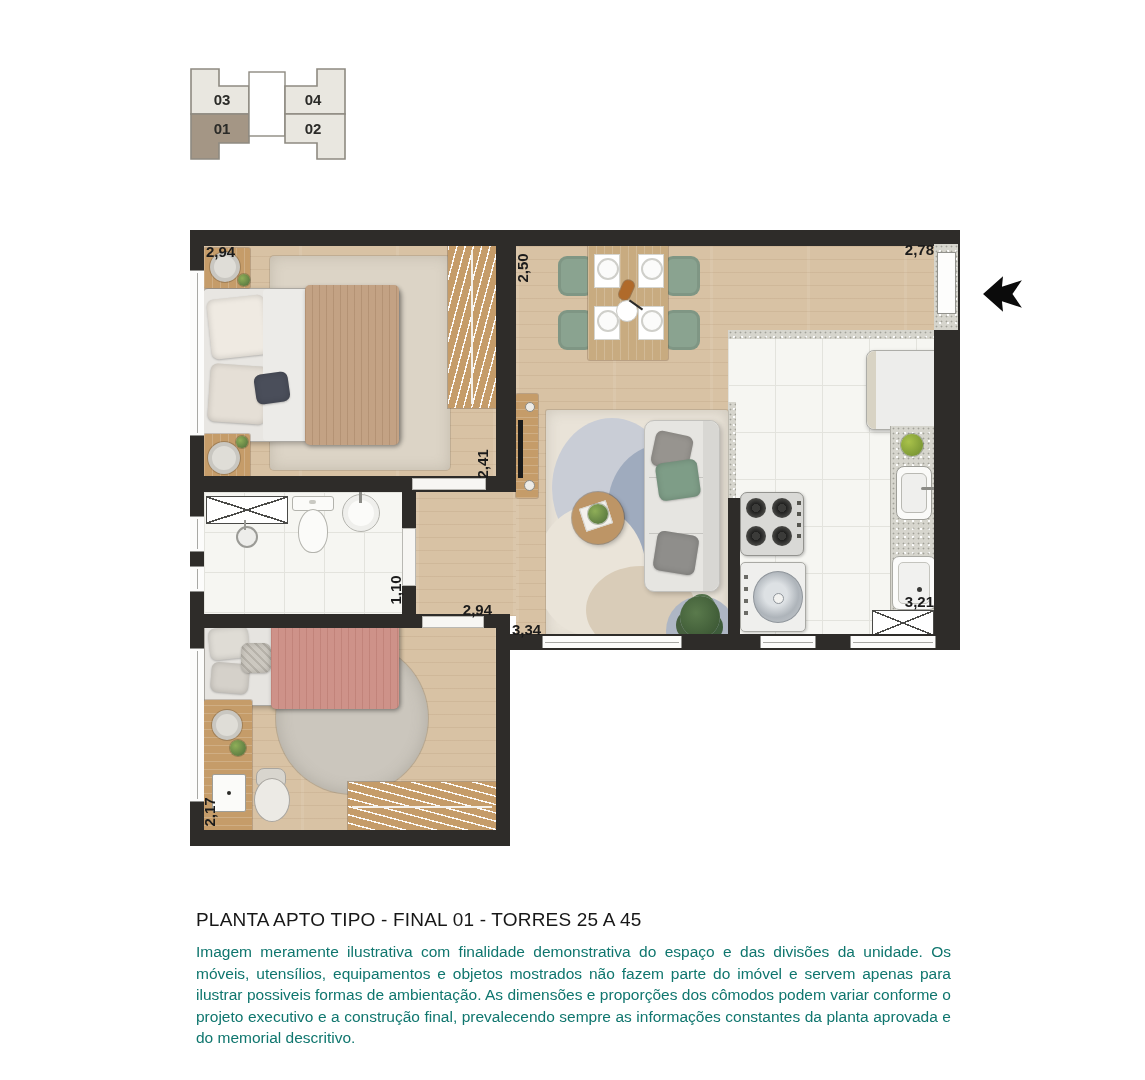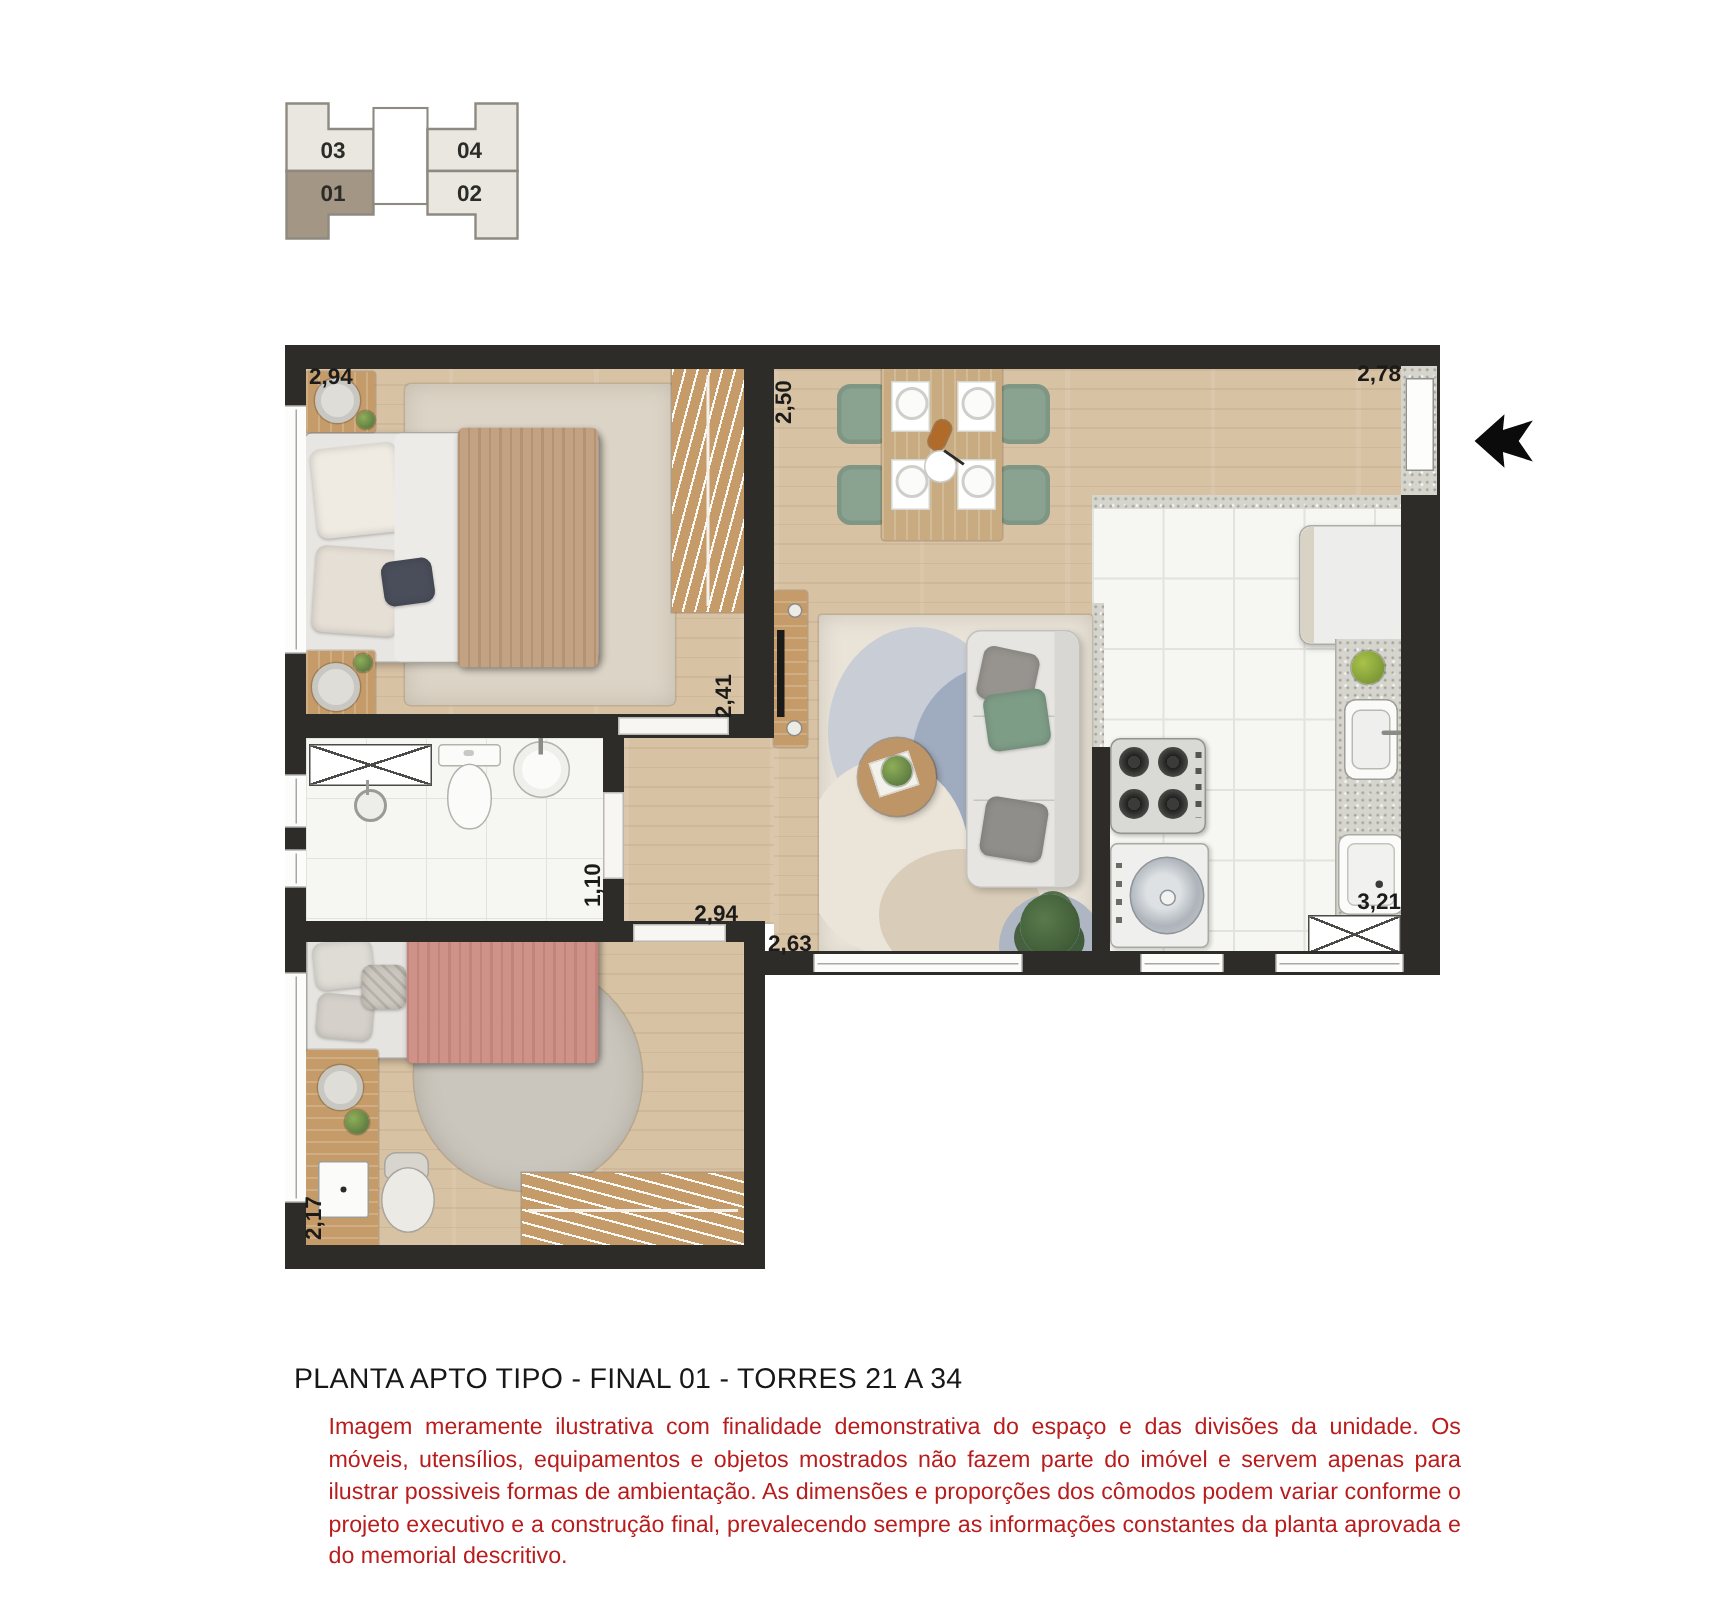--- a/index.html
+++ b/index.html
@@ -49,21 +49,21 @@
     background-image:repeating-linear-gradient(15deg, rgba(255,255,255,.95) 0 1.4px, transparent 1.4px 8px);
     box-shadow:0 0 0 1px rgba(90,60,30,.3);}
   .hang-h::before{content:"";position:absolute;top:50%;left:4px;right:4px;height:2px;margin-top:-1px;background:#F4F1EB;}
 
   .dim{position:absolute;font:600 15px/16px "Liberation Sans",sans-serif;color:#1B1B1B;white-space:nowrap;z-index:40;}
   .dim.v{width:40px;text-align:center;transform:rotate(-90deg);}
 
   
   .plan-title{position:absolute;left:196px;top:908px;font:400 19px/24px "Liberation Sans",sans-serif;color:#171717;letter-spacing:.2px;}
   .plan-disclaimer{position:absolute;left:196px;top:941px;width:755px;
-    font:400 15.5px/21.5px "Liberation Sans",sans-serif;color:#b91c1c;text-align:justify;margin-left:23px;}
+    font:400 15.5px/21.5px "Liberation Sans",sans-serif;color:#0f766e;text-align:justify;}
 
   .keyplan{position:absolute;left:189px;top:64px;}
   .keyplan text{font:600 15px "Liberation Sans",sans-serif;fill:#2B2B28;}
 
   .plan{position:absolute;left:190px;top:230px;width:770px;height:616px;}
   .arrow-entry{position:absolute;left:982px;top:273px;}
 </style>
 </head>
 <body>
 
@@ -244,25 +244,25 @@
     <div class="doorgap" style="left:212px;top:298px;width:14px;height:58px;"></div>
     <div class="granite" style="left:744px;top:14px;width:24px;height:86px;"></div>
     <div class="abs" style="left:747px;top:22px;width:17px;height:60px;background:#FDFDFC;border:1px solid #92928D;"></div>
 
     <div class="dim" style="left:16px;top:14px;">2,94</div>
     <div class="dim v" style="left:313px;top:30px;">2,50</div>
     <div class="dim" style="left:700px;top:12px;width:44px;text-align:right;">2,78</div>
     <div class="dim v" style="left:273px;top:226px;">2,41</div>
     <div class="dim v" style="left:186px;top:352px;">1,10</div>
     <div class="dim" style="left:258px;top:372px;width:44px;text-align:right;">2,94</div>
-    <div class="dim" style="left:322px;top:392px;">2,63</div>
+    <div class="dim" style="left:322px;top:392px;">3,34</div>
     <div class="dim" style="left:694px;top:364px;width:50px;text-align:right;">3,21</div>
     <div class="dim v" style="left:0;top:574px;">2,17</div>
   </div>
 
   <svg class="arrow-entry" width="42" height="42" viewBox="0 0 40 40">
     <path d="M1,20 L20,3 L19,13 L38,7 L29,20 L38,33 L19,27 L20,37 Z" fill="#0B0B0B"></path>
   </svg>
 
-  <div class="plan-title">PLANTA APTO TIPO - FINAL 01 - TORRES 21 A 34</div>
+  <div class="plan-title">PLANTA APTO TIPO - FINAL 01 - TORRES 25 A 45</div>
   <div class="plan-disclaimer">Imagem meramente ilustrativa com finalidade demonstrativa do espaço e das divisões da unidade. Os móveis, utensílios, equipamentos e objetos mostrados não fazem parte do imóvel e servem apenas para ilustrar possiveis formas de ambientação. As dimensões e proporções dos cômodos podem variar conforme o projeto executivo e a construção final,  prevalecendo sempre as informações constantes da planta aprovada e do memorial descritivo.</div>
 
 </div>
 
 </body></html>

